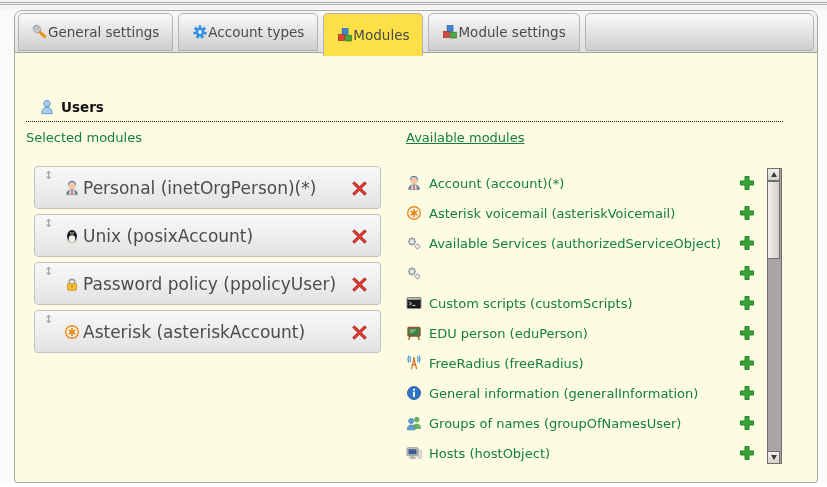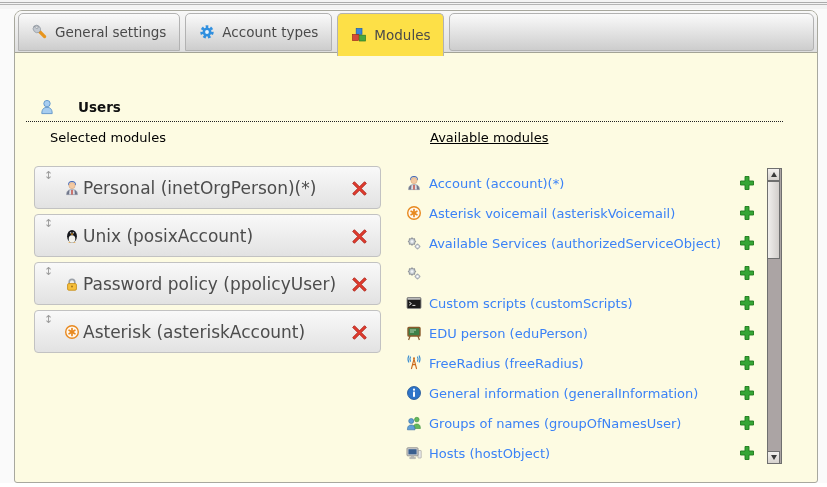--- a/index.html
+++ b/index.html
@@ -19,41 +19,41 @@
     position:absolute; left:14px; top:10px; width:804px; height:473px;
     background:#fdfbe2; border:1px solid #a8a89e; border-radius:8px 8px 3px 3px;
   }
   .tabstrip-region {
     position:absolute; left:0; right:0; top:0; height:42px;
     background:linear-gradient(#f8f8f8,#dedede);
     border-bottom:1px solid #a3a396; border-radius:7px 7px 0 0;
   }
   .tabstrip { position:absolute; left:3px; right:3px; top:2px; height:46px; display:flex; gap:5px; align-items:flex-start; }
   .tab {
-    display:flex; align-items:center; gap:7px; padding:0 13px; height:38px;
+    display:flex; align-items:center; padding:0 13px; height:38px;
     background:linear-gradient(#fafafa,#cdcdcd); border:1px solid #b2b2b2;
     border-radius:5px 5px 0 0; color:#4a4a4a; font-size:13.5px; cursor:pointer; white-space:nowrap;
   }
   .tab.active {
     background:#fde047; height:43px; border-bottom:none; position:relative; z-index:3;
   }
   .tab-filler {
     flex:1; height:38px; background:linear-gradient(#fafafa,#cdcdcd);
     border:1px solid #b2b2b2; border-radius:5px 6px 3px 3px;
   }
   .icon16 { width:16px; height:16px; display:inline-block; flex:0 0 16px; }
 
   
   .section-header {
     position:absolute; left:11px; top:81px; width:757px; height:30px;
-    border-bottom:1px dotted #222; display:flex; align-items:center; gap:23px; padding-left:13px;
+    border-bottom:1px dotted #222; display:flex; align-items:center; gap:6px; padding-left:13px;
   }
   .section-header .title { font-weight:bold; color:#111; font-size:13.5px; }
 
-  .col-heading { position:absolute; font-size:13px; color:#000000;margin-left:24px; }
+  .col-heading { position:absolute; font-size:13px; color:#15803d; }
   .col-heading.left { left:11px; top:119px; }
   .col-heading.right { left:391px; top:119px;text-decoration:underline; }
 
   
   .selected-list { position:absolute; left:19px; top:155px; width:347px; }
   .sel-row {
     position:relative; height:43px; margin-bottom:5px;
     background:linear-gradient(#f9f9f9,#e2e2e2);
     border:1px solid #c2c2c2; border-radius:4px;
     display:flex; align-items:center;
@@ -64,21 +64,21 @@
   }
   .sel-row .icon16 { position:absolute; left:29px; top:13px; }
   .sel-row .sel-label { margin-left:48px; color:#4c4c4c; font-size:17px; }
   .remove-btn {
     position:absolute; right:12px; top:13px; width:17px; height:17px; cursor:pointer; line-height:0;
   }
 
   
   .available-list { position:absolute; left:391px; top:157px; width:352px; }
   .avail-row { position:relative; height:30px; display:flex; align-items:center; }
-  .avail-row .avail-label { margin-left:7px; color:#3b82f6; font-size:13px; }
+  .avail-row .avail-label { margin-left:7px; color:#15803d; font-size:13px; }
   .add-btn { position:absolute; right:3px; top:7px; width:16px; height:16px; cursor:pointer; line-height:0; }
 
   
   .scrollbar {
     position:absolute; left:752px; top:157px; width:15px; height:296px;
     background:#aba4a4; border:1px solid #6f6f6f;
   }
   .sb-btn {
     position:absolute; left:0; width:13px; height:13px;
     background:linear-gradient(#f2f0ee,#d6d2ce); border:1px solid #6f6f6f;
@@ -132,20 +132,30 @@
         <span class="icon16">
           <svg viewBox="0 0 16 16" width="16" height="16">
             <rect x="5.2" y="1.5" width="5.8" height="5.8" fill="#3b86d8" stroke="#1f5ea8" stroke-width="0.7"></rect>
             <rect x="1.6" y="7.6" width="5.8" height="5.8" fill="#d34a3a" stroke="#9c2a1d" stroke-width="0.7"></rect>
             <rect x="8.6" y="8.2" width="5.8" height="5.8" fill="#4aa83e" stroke="#2c7a24" stroke-width="0.7"></rect>
           </svg>
         </span>
         <span>Modules</span>
       </div>
 
+      <div class="tab">
+        <span class="icon16">
+          <svg viewBox="0 0 16 16" width="16" height="16">
+            <rect x="5.2" y="1.5" width="5.8" height="5.8" fill="#3b86d8" stroke="#1f5ea8" stroke-width="0.7"></rect>
+            <rect x="1.6" y="7.6" width="5.8" height="5.8" fill="#d34a3a" stroke="#9c2a1d" stroke-width="0.7"></rect>
+            <rect x="8.6" y="8.2" width="5.8" height="5.8" fill="#4aa83e" stroke="#2c7a24" stroke-width="0.7"></rect>
+          </svg>
+        </span>
+        <span>Module settings</span>
+      </div>
 
       <div class="tab-filler"></div>
     </div>
 
     <div class="section-header">
       <span class="icon16">
         <svg viewBox="0 0 16 16" width="16" height="16">
           <circle cx="8" cy="4.6" r="3.2" fill="#a7cdf0" stroke="#5e93c8" stroke-width="0.9"></circle>
           <path d="M2.8,14.6 C2.8,9.6 5.2,8.4 8,8.4 C10.8,8.4 13.2,9.6 13.2,14.6 Z" fill="#a7cdf0" stroke="#5e93c8" stroke-width="0.9"></path>
         </svg>

